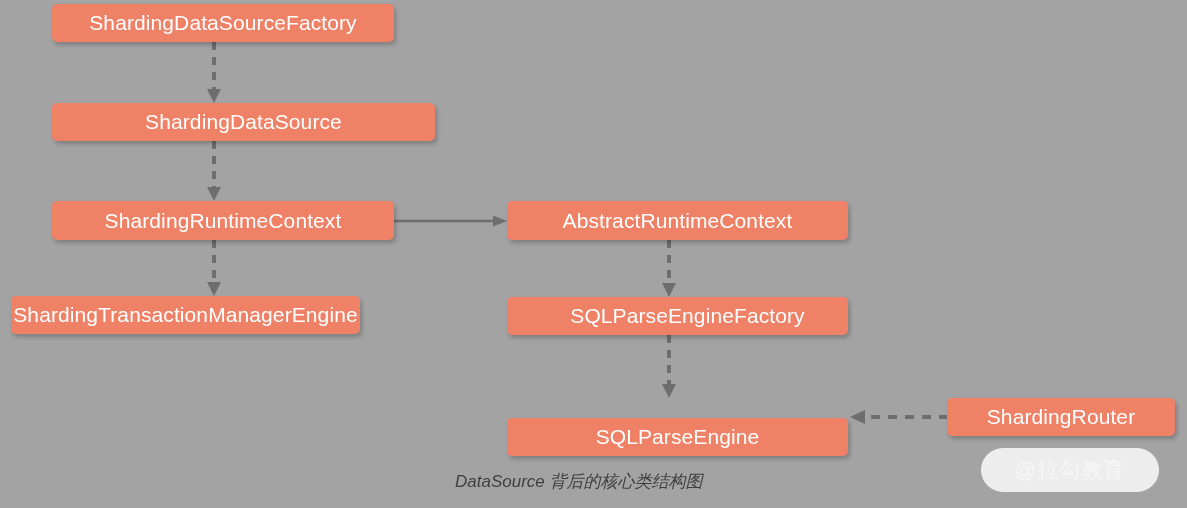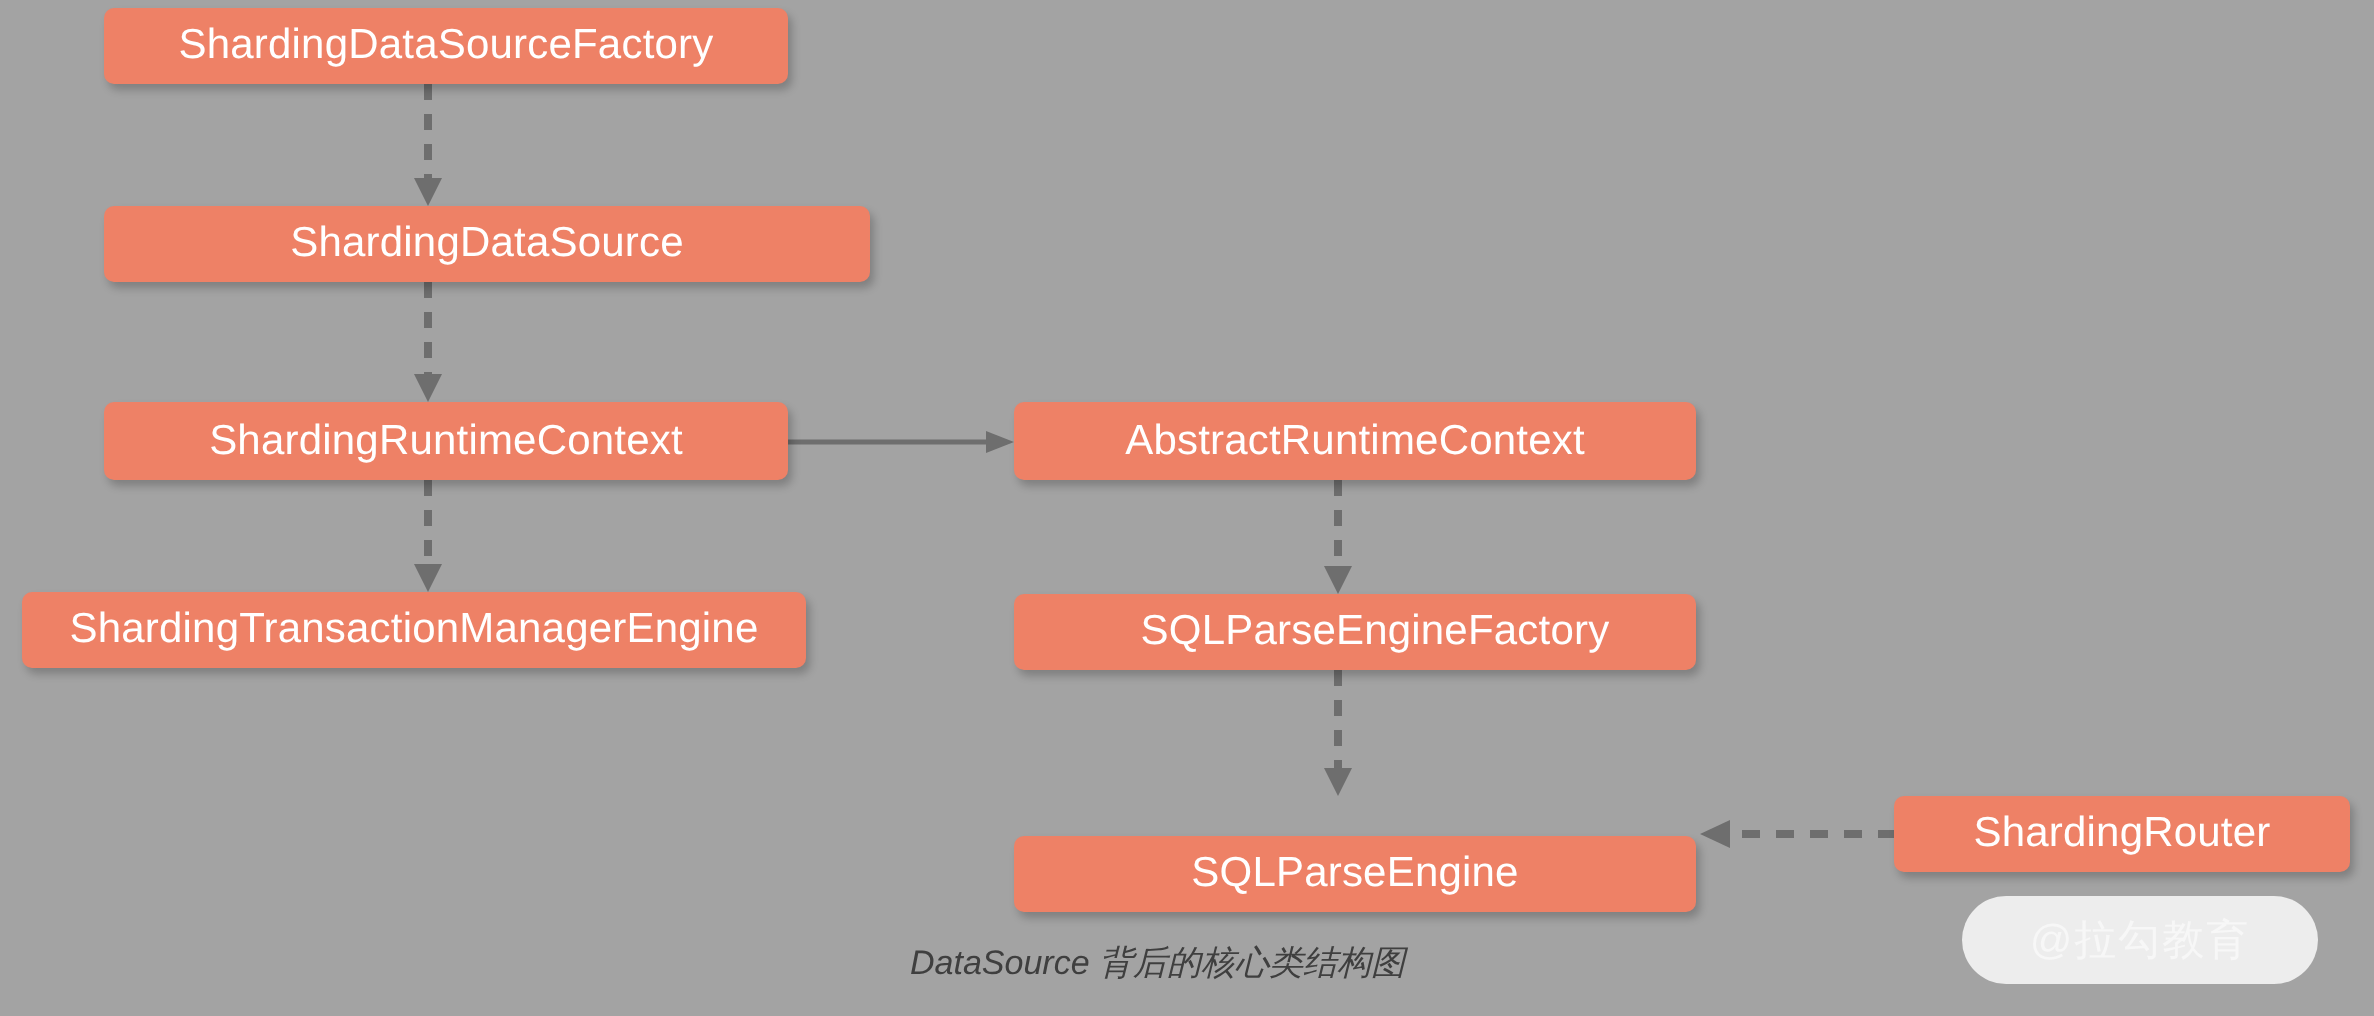--- a/index.html
+++ b/index.html
@@ -120,21 +120,21 @@
   </div>
 
   <div class="node" style="left:52px; top:103px; width:383px; height:38px;">
     <span>ShardingDataSource</span>
   </div>
 
   <div class="node" style="left:52px; top:201px; width:342px; height:39px;">
     <span>ShardingRuntimeContext</span>
   </div>
 
-  <div class="node" style="left:11px; top:296px; width:392px; height:38px;">
+  <div class="node" style="left:11px; top:296px; width:349px; height:38px;">
     <span>ShardingTransactionManagerEngine</span>
   </div>
 
   <div class="node" style="left:507px; top:201px; width:341px; height:39px;">
     <span>AbstractRuntimeContext</span>
   </div>
 
   <div class="node" style="left:507px; top:297px; width:341px; height:38px;padding-left:20px;">
     <span>SQLParseEngineFactory</span>
   </div>

